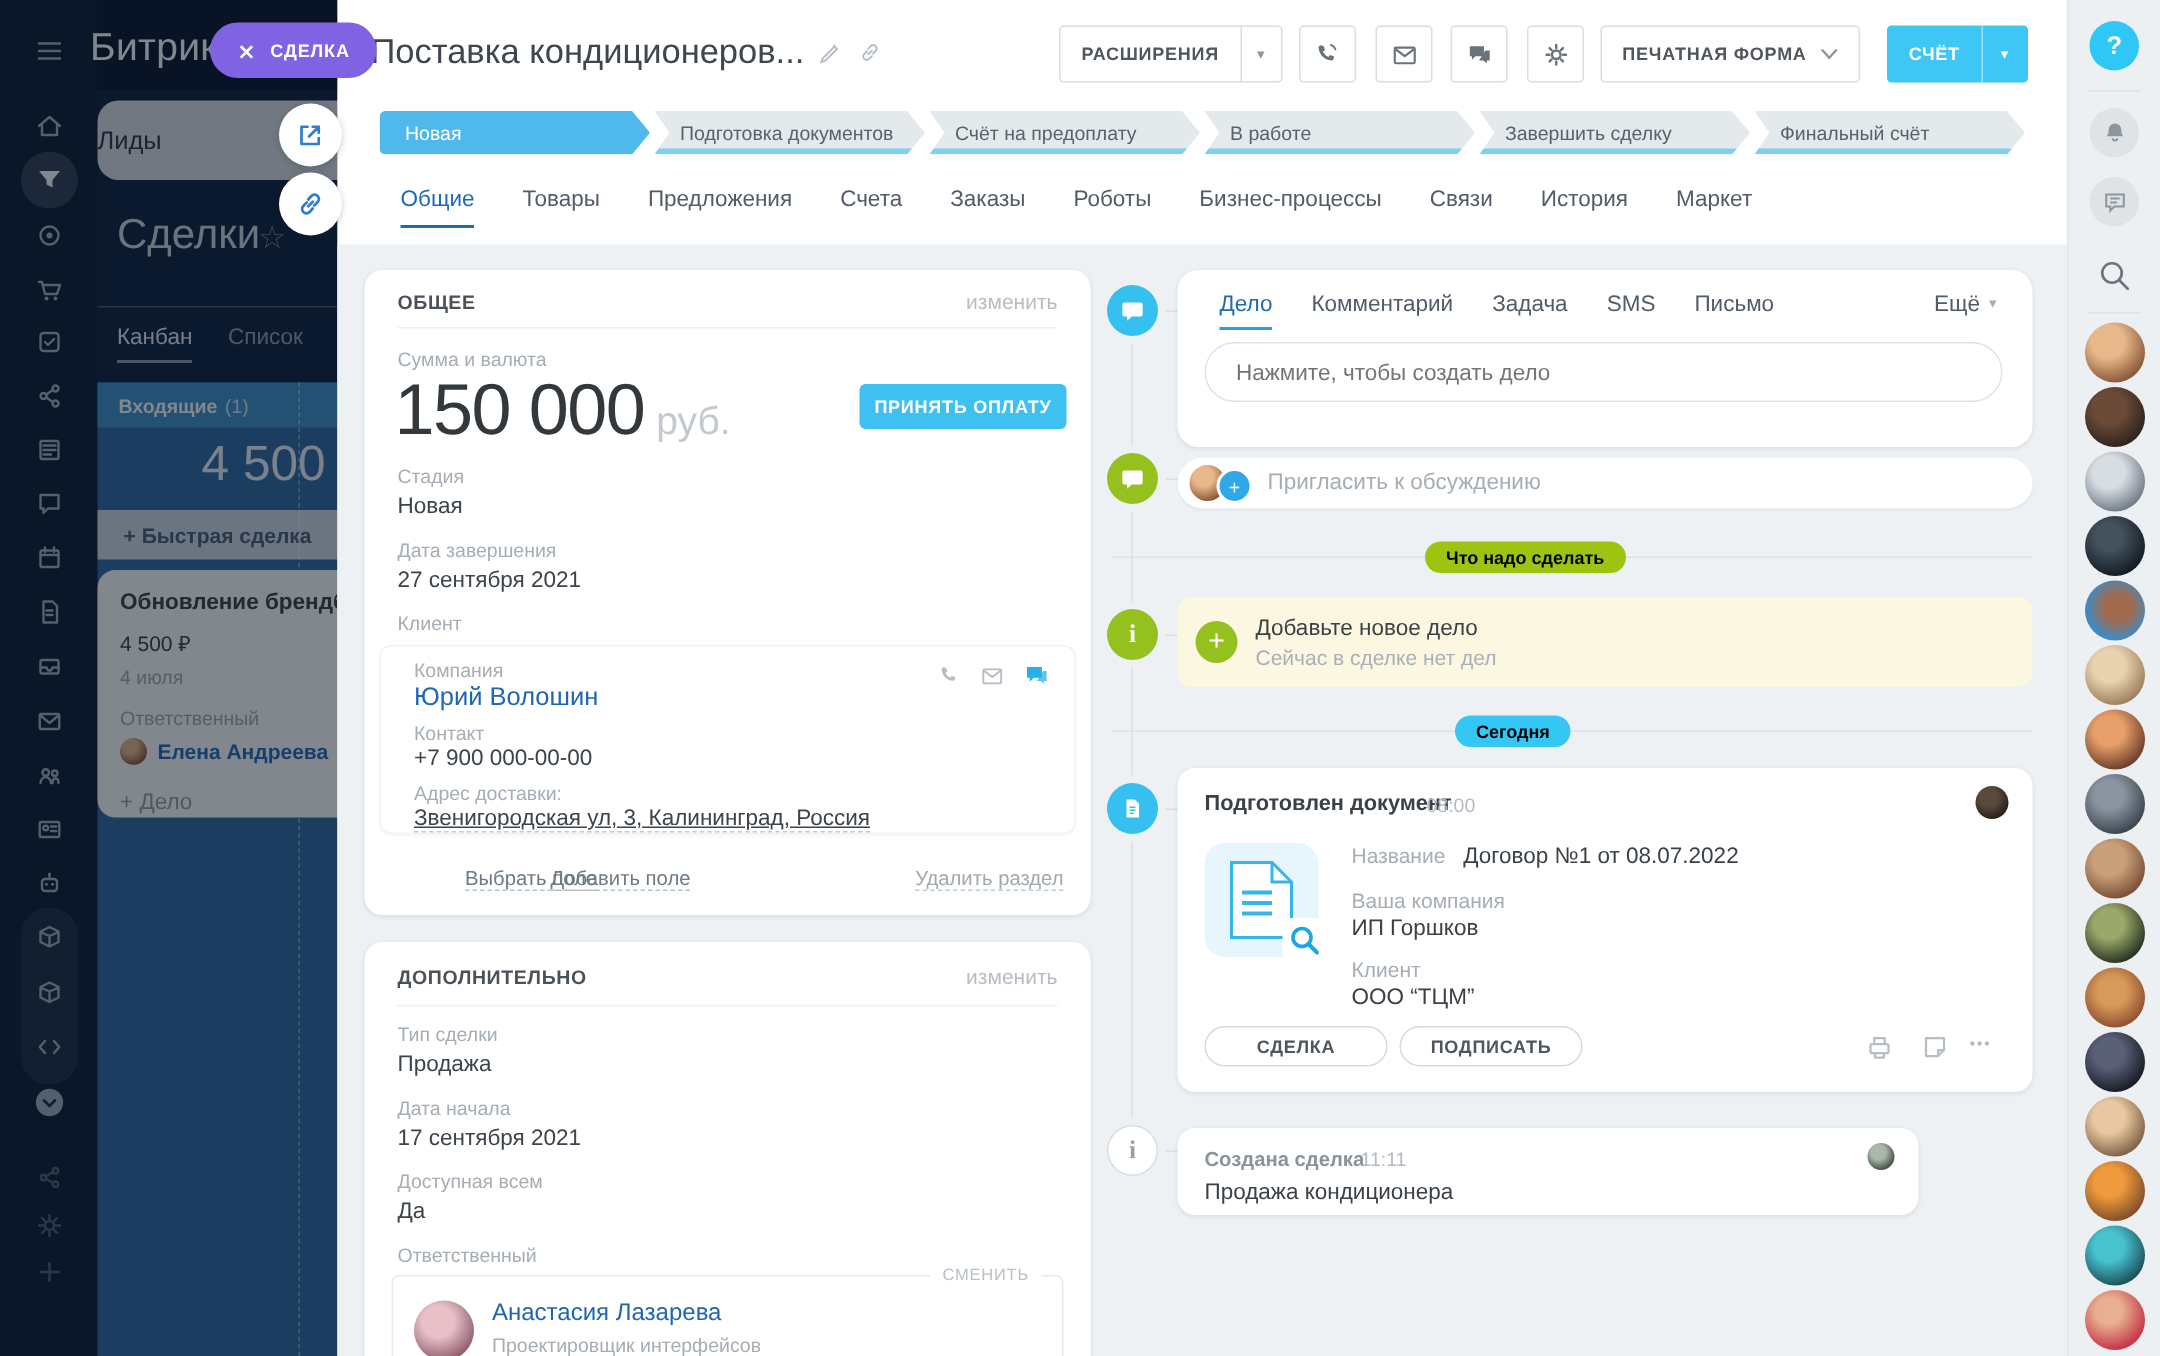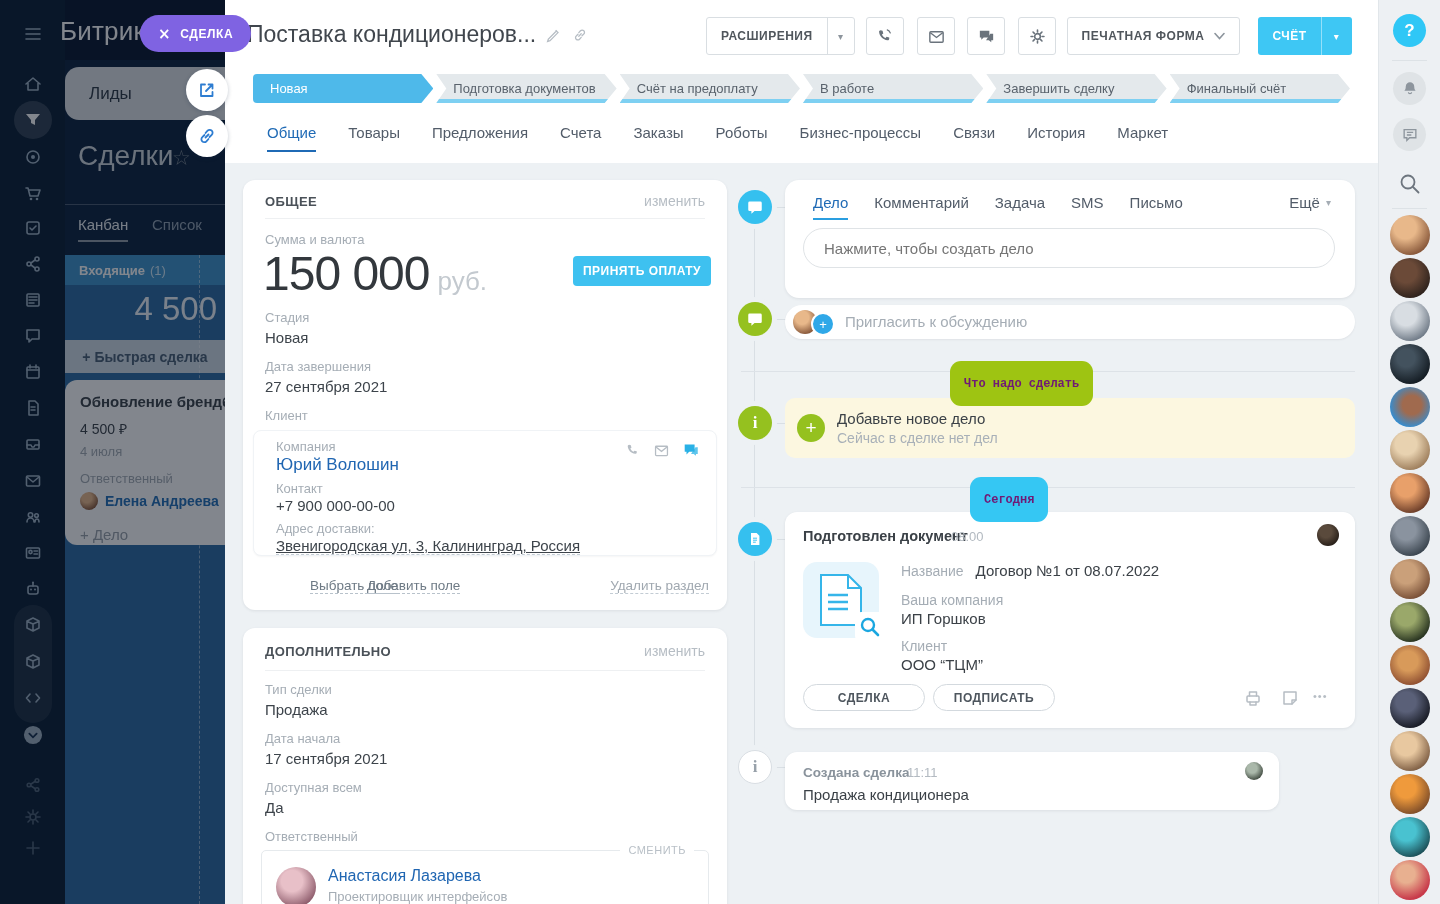--- a/index.html
+++ b/index.html
@@ -14,21 +14,21 @@
   #nav-rail{position:absolute;left:0;top:0;width:65px;height:904px;background:#0c2036;}
   #left-top{position:absolute;left:0;top:0;width:225px;height:60px;background:#0a1830;}
   .logo{position:absolute;left:60px;top:16px;font-size:26px;color:#fff;letter-spacing:.2px;white-space:nowrap;}
   .ni{stroke:#9fb2c4;fill:none;stroke-width:1.6;stroke-linecap:round;stroke-linejoin:round;}
   .rail-item{position:absolute;left:23px;width:20px;height:20px;}
   .rail-hl{position:absolute;left:14px;width:38px;height:38px;border-radius:50%;background:rgba(255,255,255,.16);display:flex;align-items:center;justify-content:center;}
   .rail-group{position:absolute;left:14px;top:605px;width:38px;height:118px;border-radius:19px;background:rgba(255,255,255,.08);}
   #overlay{position:absolute;left:0;top:0;width:225px;height:904px;background:rgba(6,13,28,.5);z-index:5;pointer-events:none;}
 
   .leads-btn{position:absolute;left:65px;top:67px;width:175px;height:53px;border-radius:14px;background:#dfe3e7;
-    font-size:17px;color:#2f3b47;display:flex;align-items:center;padding-left:24px;box-sizing:border-box;}
+    font-size:17px;color:#2f3b47;display:flex;align-items:center;box-sizing:border-box;}
   .deals-title{position:absolute;left:78px;top:140px;font-size:28px;color:#cfd6dc;}
   .deals-star{position:absolute;left:172px;top:146px;font-size:21px;color:#78848f;}
   .left-divider{position:absolute;left:65px;top:204px;width:160px;height:1px;background:rgba(255,255,255,.25);}
   .view-tab{position:absolute;top:216px;font-size:15px;}
   .kb-col{position:absolute;left:65px;top:255px;width:160px;height:649px;background:#2f6da4;}
   .kb-dash{position:absolute;left:199px;top:255px;height:649px;width:0;border-left:1px dashed rgba(255,255,255,.45);z-index:2;}
   .kb-head{position:absolute;left:65px;top:255px;width:160px;height:30px;background:#4195cc;display:flex;align-items:center;padding-left:14px;box-sizing:border-box;}
   .kb-total{position:absolute;left:65px;top:290px;width:152px;text-align:right;font-size:33px;font-weight:300;color:#eef5fa;}
   .kb-quick{position:absolute;left:65px;top:340px;width:160px;height:33px;background:rgba(236,240,243,.85);
     display:flex;align-items:center;justify-content:center;font-size:14px;font-weight:bold;color:#4a6076;}
@@ -86,22 +86,22 @@
 
   
   .tl-vline{position:absolute;left:529px;top:44px;width:1px;height:560px;background:#d9dfe4;}
   .tl-conn{position:absolute;left:531px;width:30px;height:1px;background:#d9dfe4;}
   .tl-circle{position:absolute;left:513px;width:34px;height:34px;border-radius:50%;box-shadow:0 0 0 5px #edf1f4;
     display:flex;align-items:center;justify-content:center;z-index:2;}
   .c-blue{background:#35c0ef;}
   .c-green{background:#95c11f;}
   .c-white{background:#fff;border:1px solid #d9dee3;box-sizing:border-box;}
   .tl-line-full{position:absolute;left:516px;width:614px;height:1px;background:#dde2e7;}
-  .pill-badge{position:absolute;height:21px;border-radius:11px;color:#701a75;font-size:12px;font-weight:bold;
-    display:flex;align-items:center;padding:12px 14px;z-index:2;font-family:Liberation Mono, monospace;}
+  .pill-badge{position:absolute;height:21px;border-radius:11px;color:#000000;font-size:12px;font-weight:bold;
+    display:flex;align-items:center;padding:0 14px;z-index:2;}
   .ctab{font-size:15px;color:#525c69;padding-bottom:7px;}
   .ctab.active{color:#1f6ab5;border-bottom:2px solid #2a9ee0;}
   .pillbtn{height:27px;border:1px solid #d3d9de;border-radius:15px;background:#fff;display:flex;align-items:center;
     justify-content:center;font-size:12px;font-weight:bold;letter-spacing:.5px;color:#4e565e;box-sizing:border-box;}
   .gicon{stroke:#b6bdc4;fill:none;stroke-width:1.5;stroke-linecap:round;stroke-linejoin:round;}
 
   .av{border-radius:50%;}
   .av1{background:radial-gradient(circle at 38% 32%,#e8b88a 30%,#8a5a3c 75%);}
   .av2{background:radial-gradient(circle at 40% 35%,#6b4a38 30%,#2f231d 75%);}
   .av3{background:radial-gradient(circle at 40% 35%,#d8dde2 30%,#6b7683 78%);}

